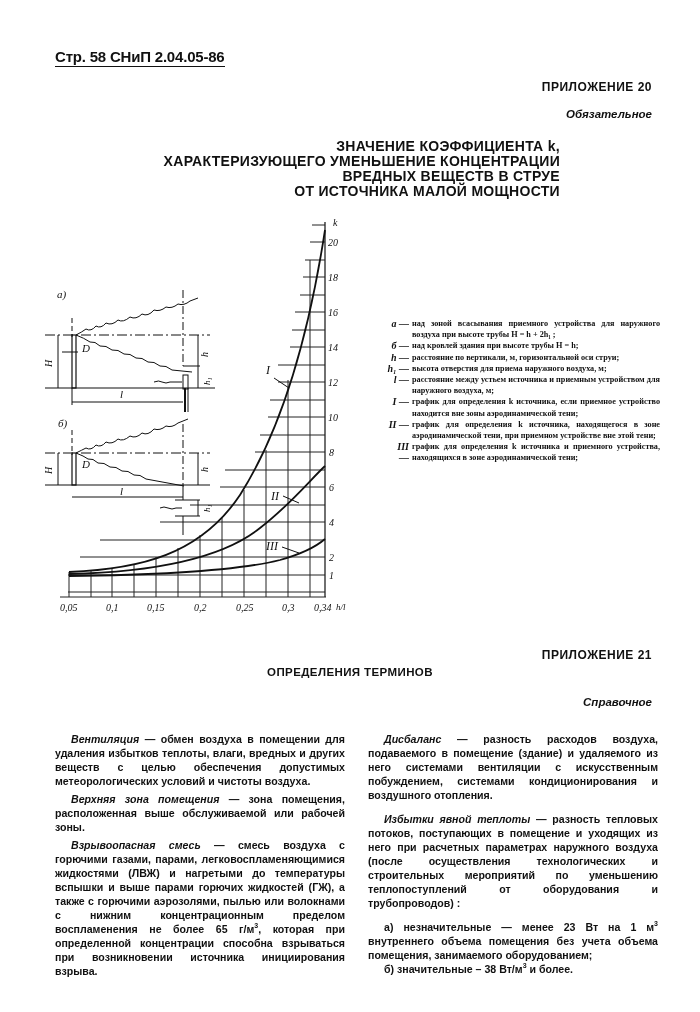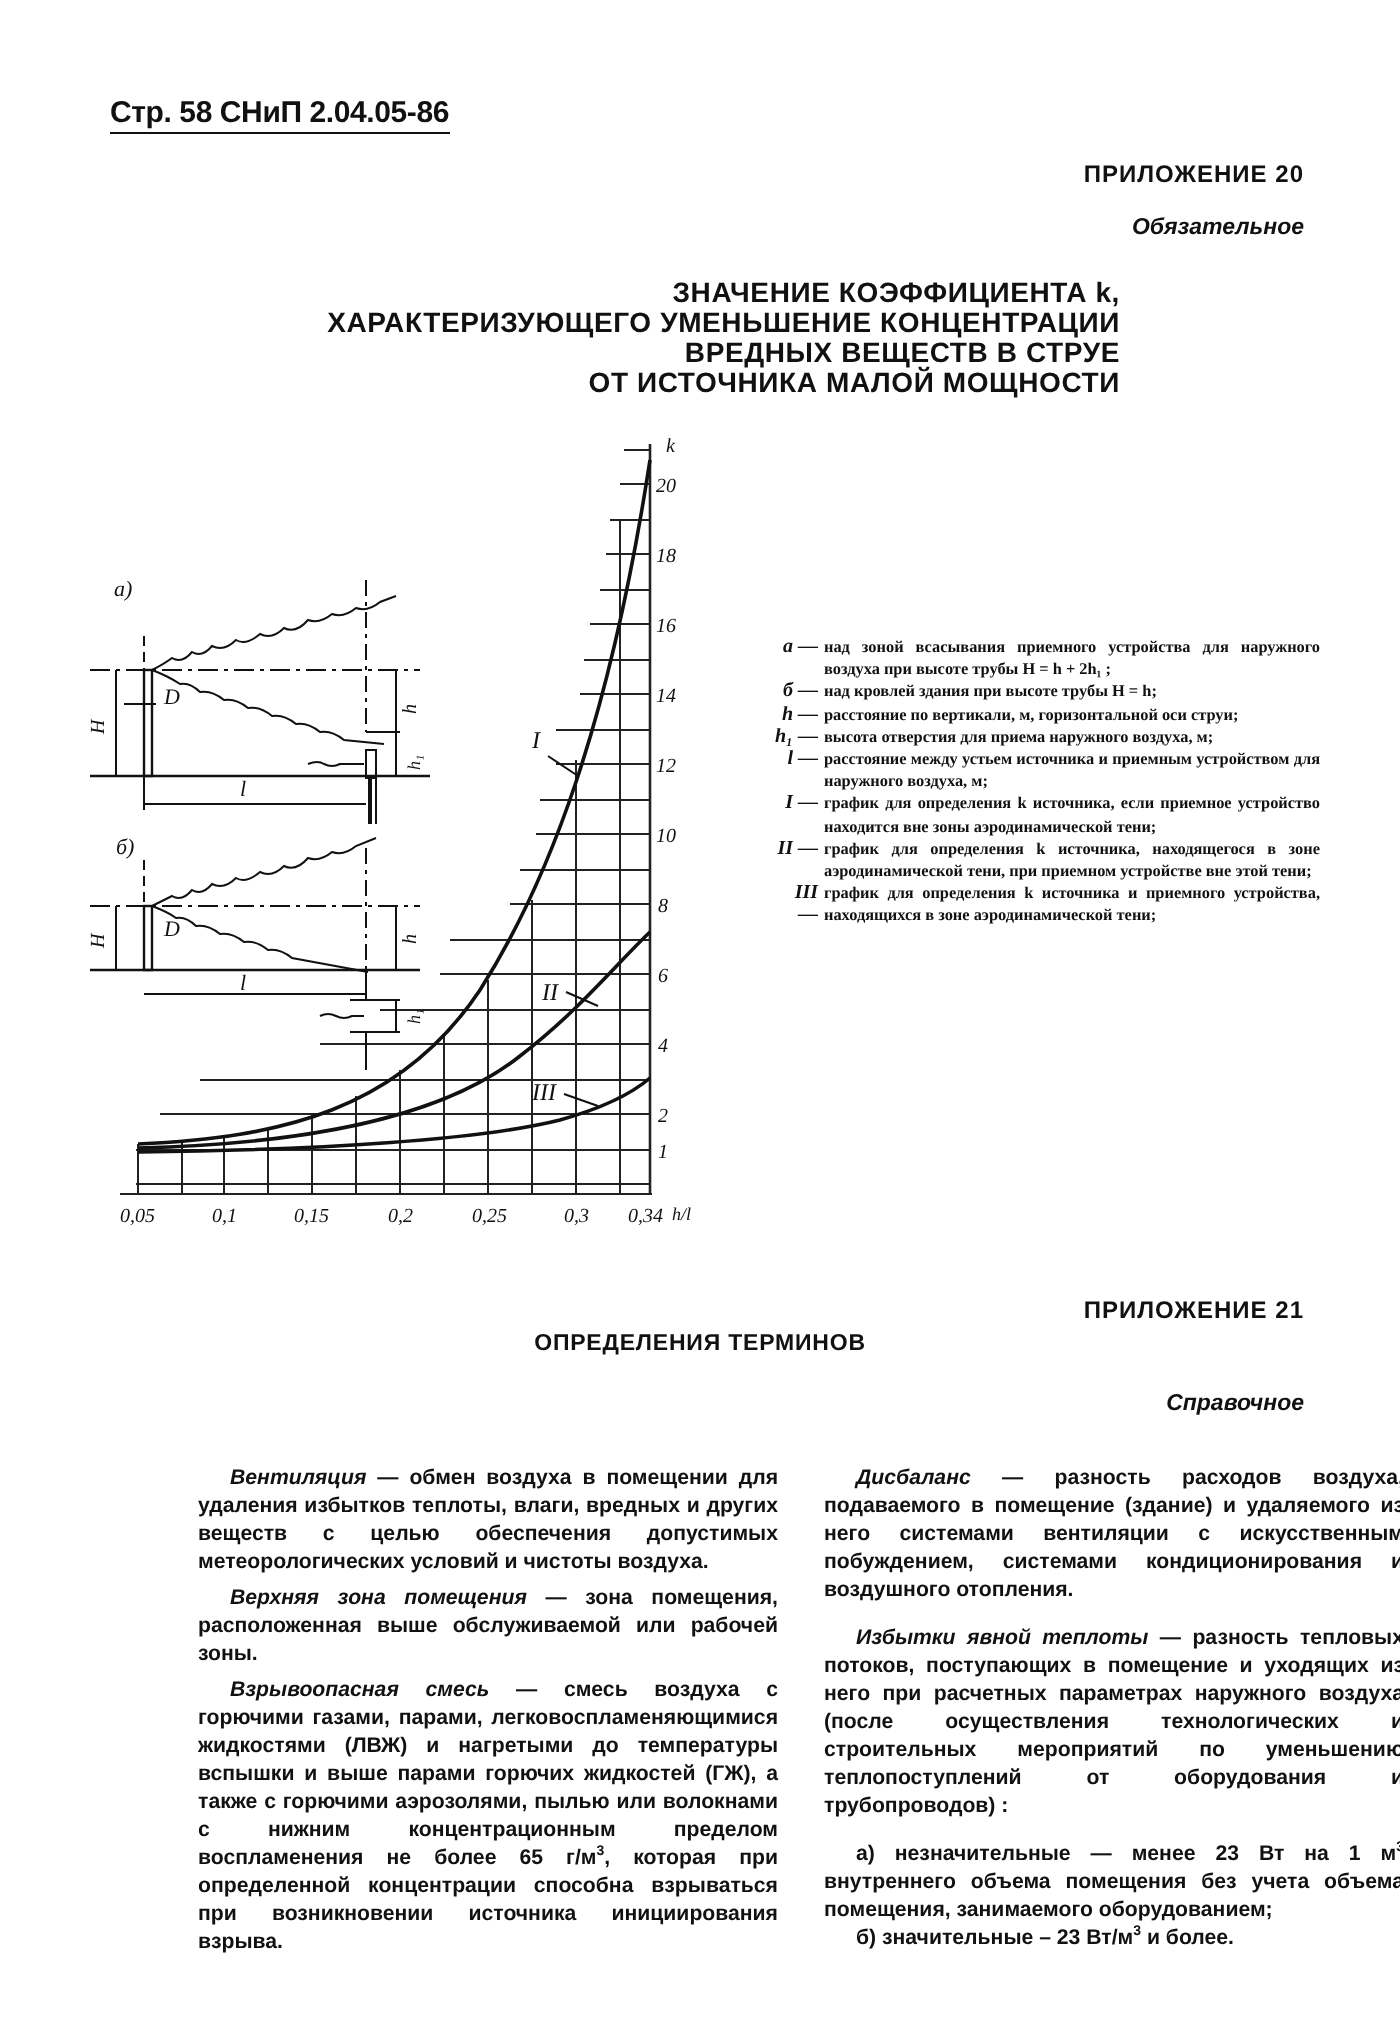--- a/index.html
+++ b/index.html
@@ -12,21 +12,21 @@
   .app-status { right: 48px; font-size: 11.5px; font-style: italic; font-weight: bold; }
   .main-title { left: 150px; width: 410px; top: 139px; text-align: right; font-size: 14px;
                 font-weight: bold; line-height: 15px; letter-spacing: 0.3px; }
   .legend { left: 385px; top: 318px; width: 275px; font-size: 8.2px; font-weight: bold; line-height: 11.2px; }
   .legend .row { display: flex; }
   .legend .key { width: 24px; text-align: right; padding-right: 3px; flex: none; font-style: italic;
                  font-family: "Liberation Serif", serif; font-size: 10px; }
   .legend .txt { flex: 1; text-align: justify; font-family: Liberation Serif, serif; }
   .sec-title { left: 180px; width: 340px; top: 666px; text-align: center; font-size: 11.5px;
                font-weight: bold; letter-spacing: 0.4px; }
-  .col { font-size: 10.6px; font-weight: bold; line-height: 14px; text-align: justify; margin-left: 44px; }
+  .col { font-size: 10.6px; font-weight: bold; line-height: 14px; text-align: justify; }
   .col p { margin: 0 0 4px 0; text-indent: 16px; }
   .col .term { font-style: italic; font-weight: bold; }
   .col sup { font-size: 7px; line-height: 0; }
   svg text { font-family: "Liberation Serif", serif; font-style: italic; }
 </style>
 </head>
 <body>
 
 <div class="abs header">Стр. 58 СНиП 2.04.05-86</div>
 
@@ -224,14 +224,14 @@
 <div class="abs col" style="left:55px; top:732px; width:290px;">
   <p><span class="term">Вентиляция</span><span> — обмен воздуха в помещении для удаления избытков теплоты, влаги, вредных и других веществ с целью обеспечения допустимых метеорологических условий и чистоты воздуха.</span></p>
   <p><span class="term">Верхняя зона помещения</span><span> — зона помещения, расположенная выше обслуживаемой или рабочей зоны.</span></p>
   <p><span class="term">Взрывоопасная смесь</span><span> — смесь воздуха с горючими газами, парами, легковоспламеняющимися жидкостями (ЛВЖ) и нагретыми до температуры вспышки и выше парами горючих жидкостей (ГЖ), а также с горючими аэрозолями, пылью или волокнами с нижним концентрационным пределом воспламенения не более 65 г/м</span><sup>3</sup><span>, которая при определенной концентрации способна взрываться при возникновении источника инициирования взрыва.</span></p>
 </div>
 
 <div class="abs col" style="left:368px; top:732px; width:290px;">
   <p style="margin-bottom:10px;"><span class="term">Дисбаланс</span><span> — разность расходов воздуха, подаваемого в помещение (здание) и удаляемого из него системами вентиляции с искусственным побуждением, системами кондиционирования и воздушного отопления.</span></p>
   <p style="margin-bottom:10px;"><span class="term">Избытки явной теплоты</span><span> — разность тепловых потоков, поступающих в помещение и уходящих из него при расчетных параметрах наружного воздуха (после осуществления технологических и строительных мероприятий по уменьшению теплопоступлений от оборудования и трубопроводов) :</span></p>
   <p style="margin-bottom:0;"><span>а) незначительные — менее 23 Вт на 1 м</span><sup>3</sup><span> внутреннего объема помещения без учета объема помещения, занимаемого оборудованием;</span></p>
-  <p><span>б) значительные – 23 Вт/м</span><sup>3</sup><span> и более.</span></p>
+  <p><span>б) значительные – 38 Вт/м</span><sup>3</sup><span> и более.</span></p>
 </div>
 
 </body></html>

